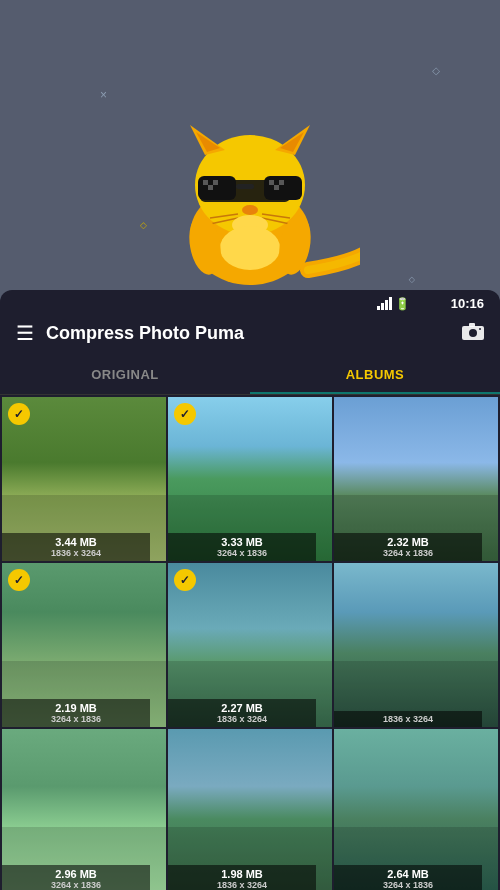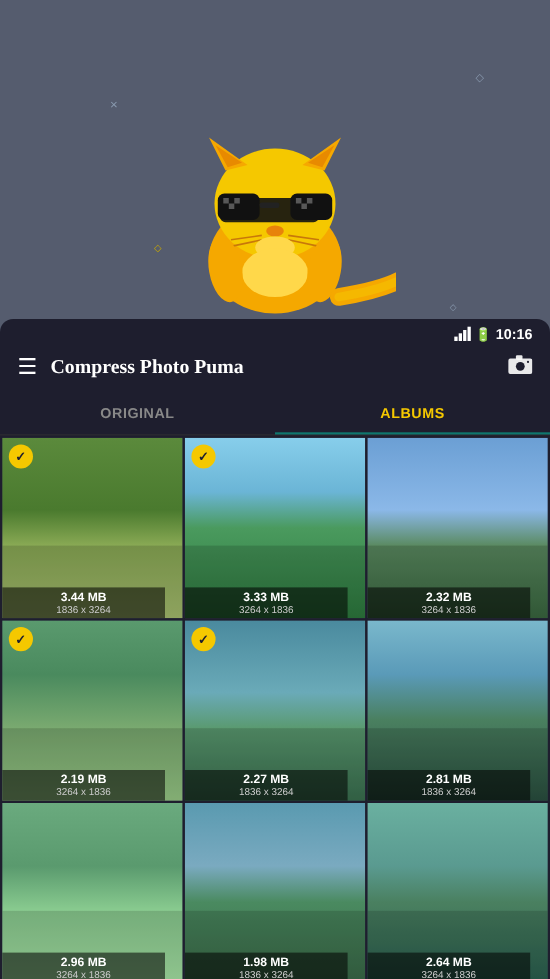--- a/index.html
+++ b/index.html
@@ -68,20 +68,21 @@
     .status-icons {
       display: flex;
       align-items: center;
       gap: 4px;
     }
 
     .status-time {
       color: white;
       font-size: 13px;
       font-weight: bold;
+      margin-left: 36px;
     }
 
     
     .top-bar {
       display: flex;
       align-items: center;
       padding: 4px 16px 12px;
       gap: 12px;
     }
 
@@ -89,21 +90,20 @@
       color: white;
       font-size: 20px;
       cursor: pointer;
     }
 
     .app-title {
       flex: 1;
       color: white;
       font-size: 18px;
       font-weight: bold;
-      font-family: Liberation Serif, serif;
     }
 
     .camera-icon {
       color: white;
       font-size: 20px;
       cursor: pointer;
     }
 
     
     .tabs {
@@ -202,20 +202,21 @@
       color: white;
       font-size: 11px;
       font-weight: bold;
       display: block;
     }
 
     .photo-dims {
       color: #ccc;
       font-size: 9px;
       display: block;
+      font-weight: bold;
     }
 
     
     .signal-icon {
       display: inline-flex;
       gap: 1px;
       align-items: flex-end;
     }
     .signal-bar {
       background: white;
@@ -358,21 +359,20 @@
       <div class="check-badge">✓</div>
       <div class="photo-info">
         <span class="photo-size">2.27 MB</span>
         <span class="photo-dims">1836 x 3264</span>
       </div>
     </div>
 
     <div class="grid-item">
       <div class="photo-sim photo-6"></div>
       <div class="photo-info">
-        <span class="photo-size">2.81 MB</span>
         <span class="photo-dims">1836 x 3264</span>
       </div>
     </div>
 
     <div class="grid-item">
       <div class="photo-sim photo-7"></div>
       <div class="photo-info">
         <span class="photo-size">2.96 MB</span>
         <span class="photo-dims">3264 x 1836</span>
       </div>

